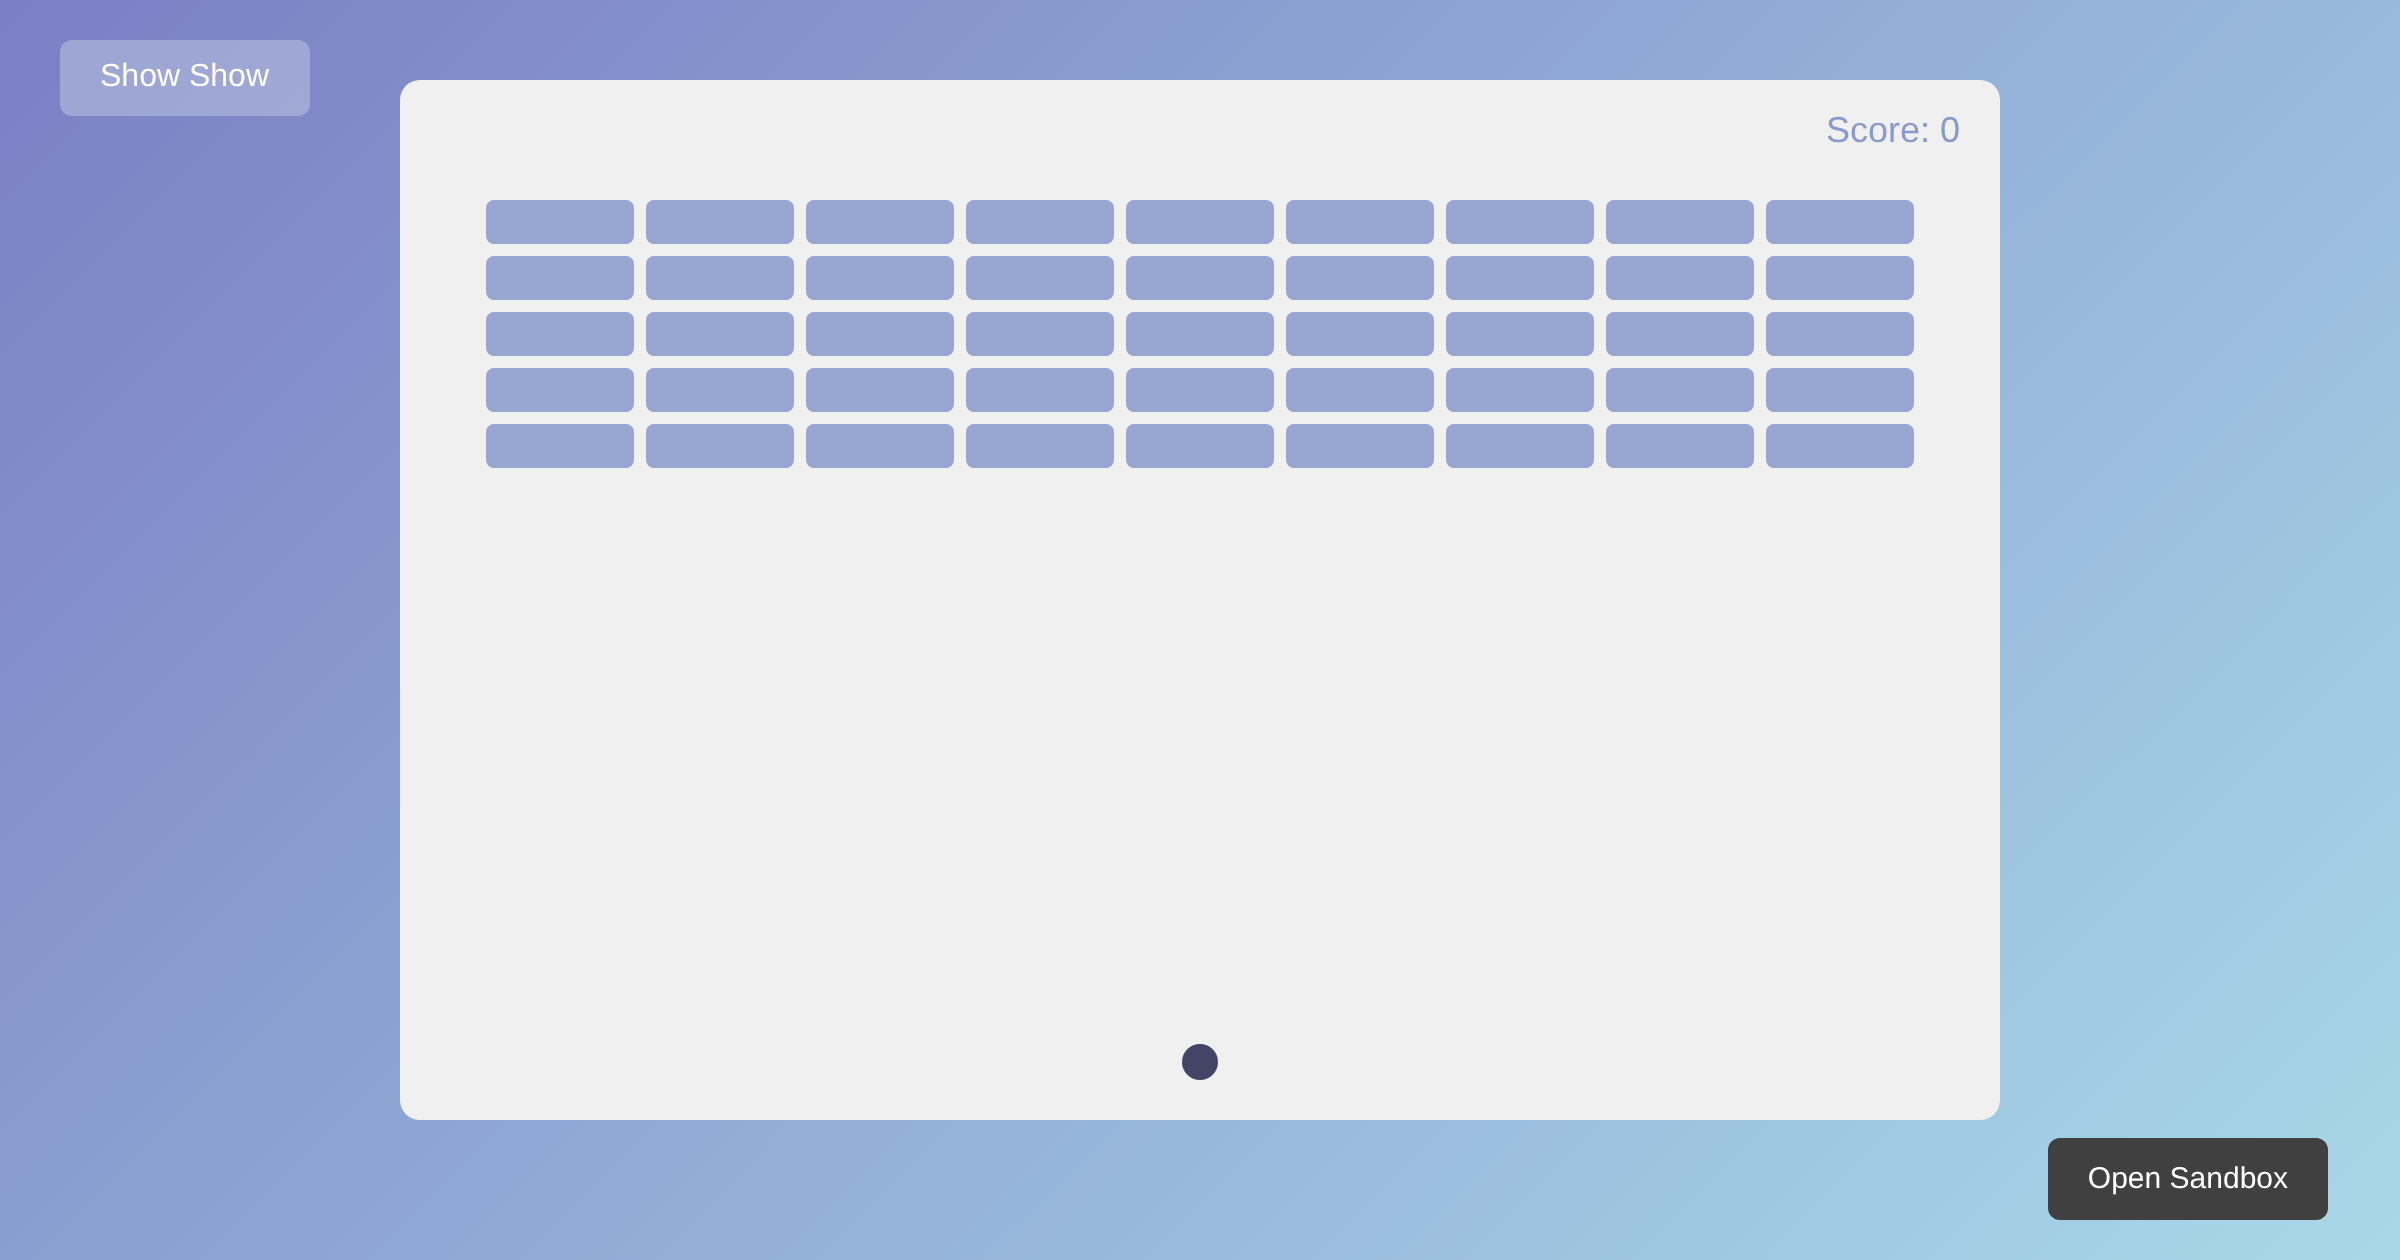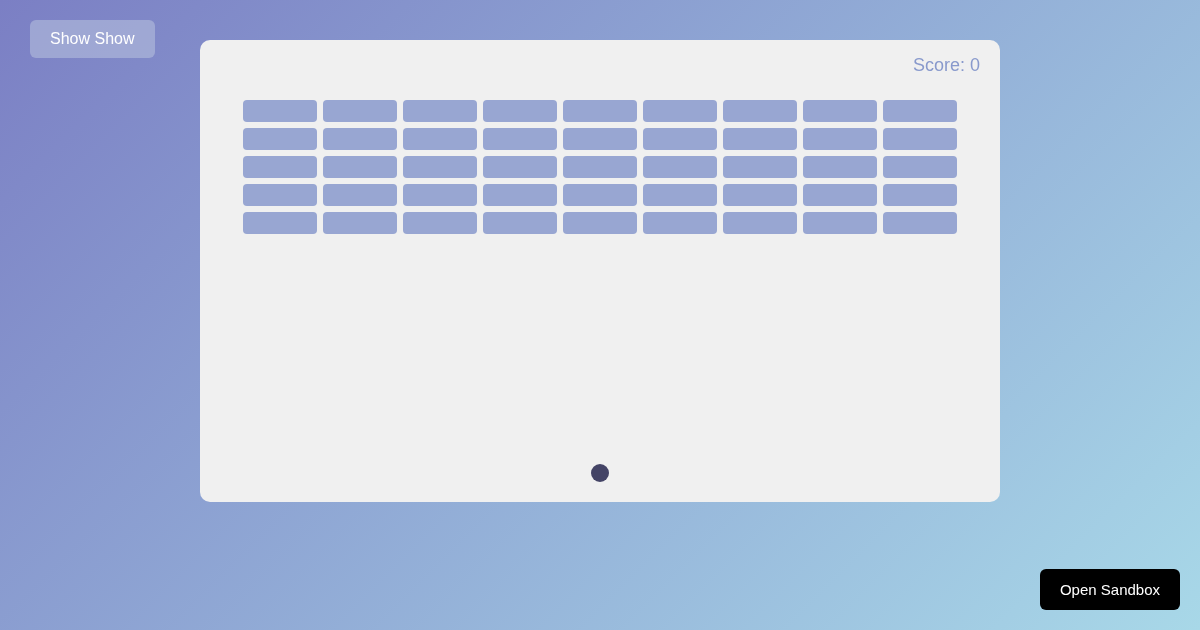--- a/index.html
+++ b/index.html
@@ -49,21 +49,21 @@
     .game-area-wrapper {
       display: flex;
       justify-content: center;
       padding: 0 20px;
     }
 
     .game-area {
       background: #f0f0f0;
       border-radius: 10px;
       width: 800px;
-      height: 462px;
+      height: 520px;
       position: relative;
       padding: 20px;
     }
 
     .score {
       position: absolute;
       top: 15px;
       right: 20px;
       color: #8899cc;
       font-size: 18px;
@@ -98,22 +98,22 @@
       transform: translateX(-50%);
       width: 18px;
       height: 18px;
       background: #444466;
       border-radius: 50%;
     }
 
     .open-sandbox-btn {
       position: absolute;
       bottom: 20px;
-      right: 20px;
-      background: #000000;
+      right: 36px;
+      background: #404040;
       color: white;
       border: none;
       border-radius: 6px;
       padding: 12px 20px;
       font-size: 15px;
       cursor: pointer;
       font-weight: 500;
     }
   </style>
 </head>

